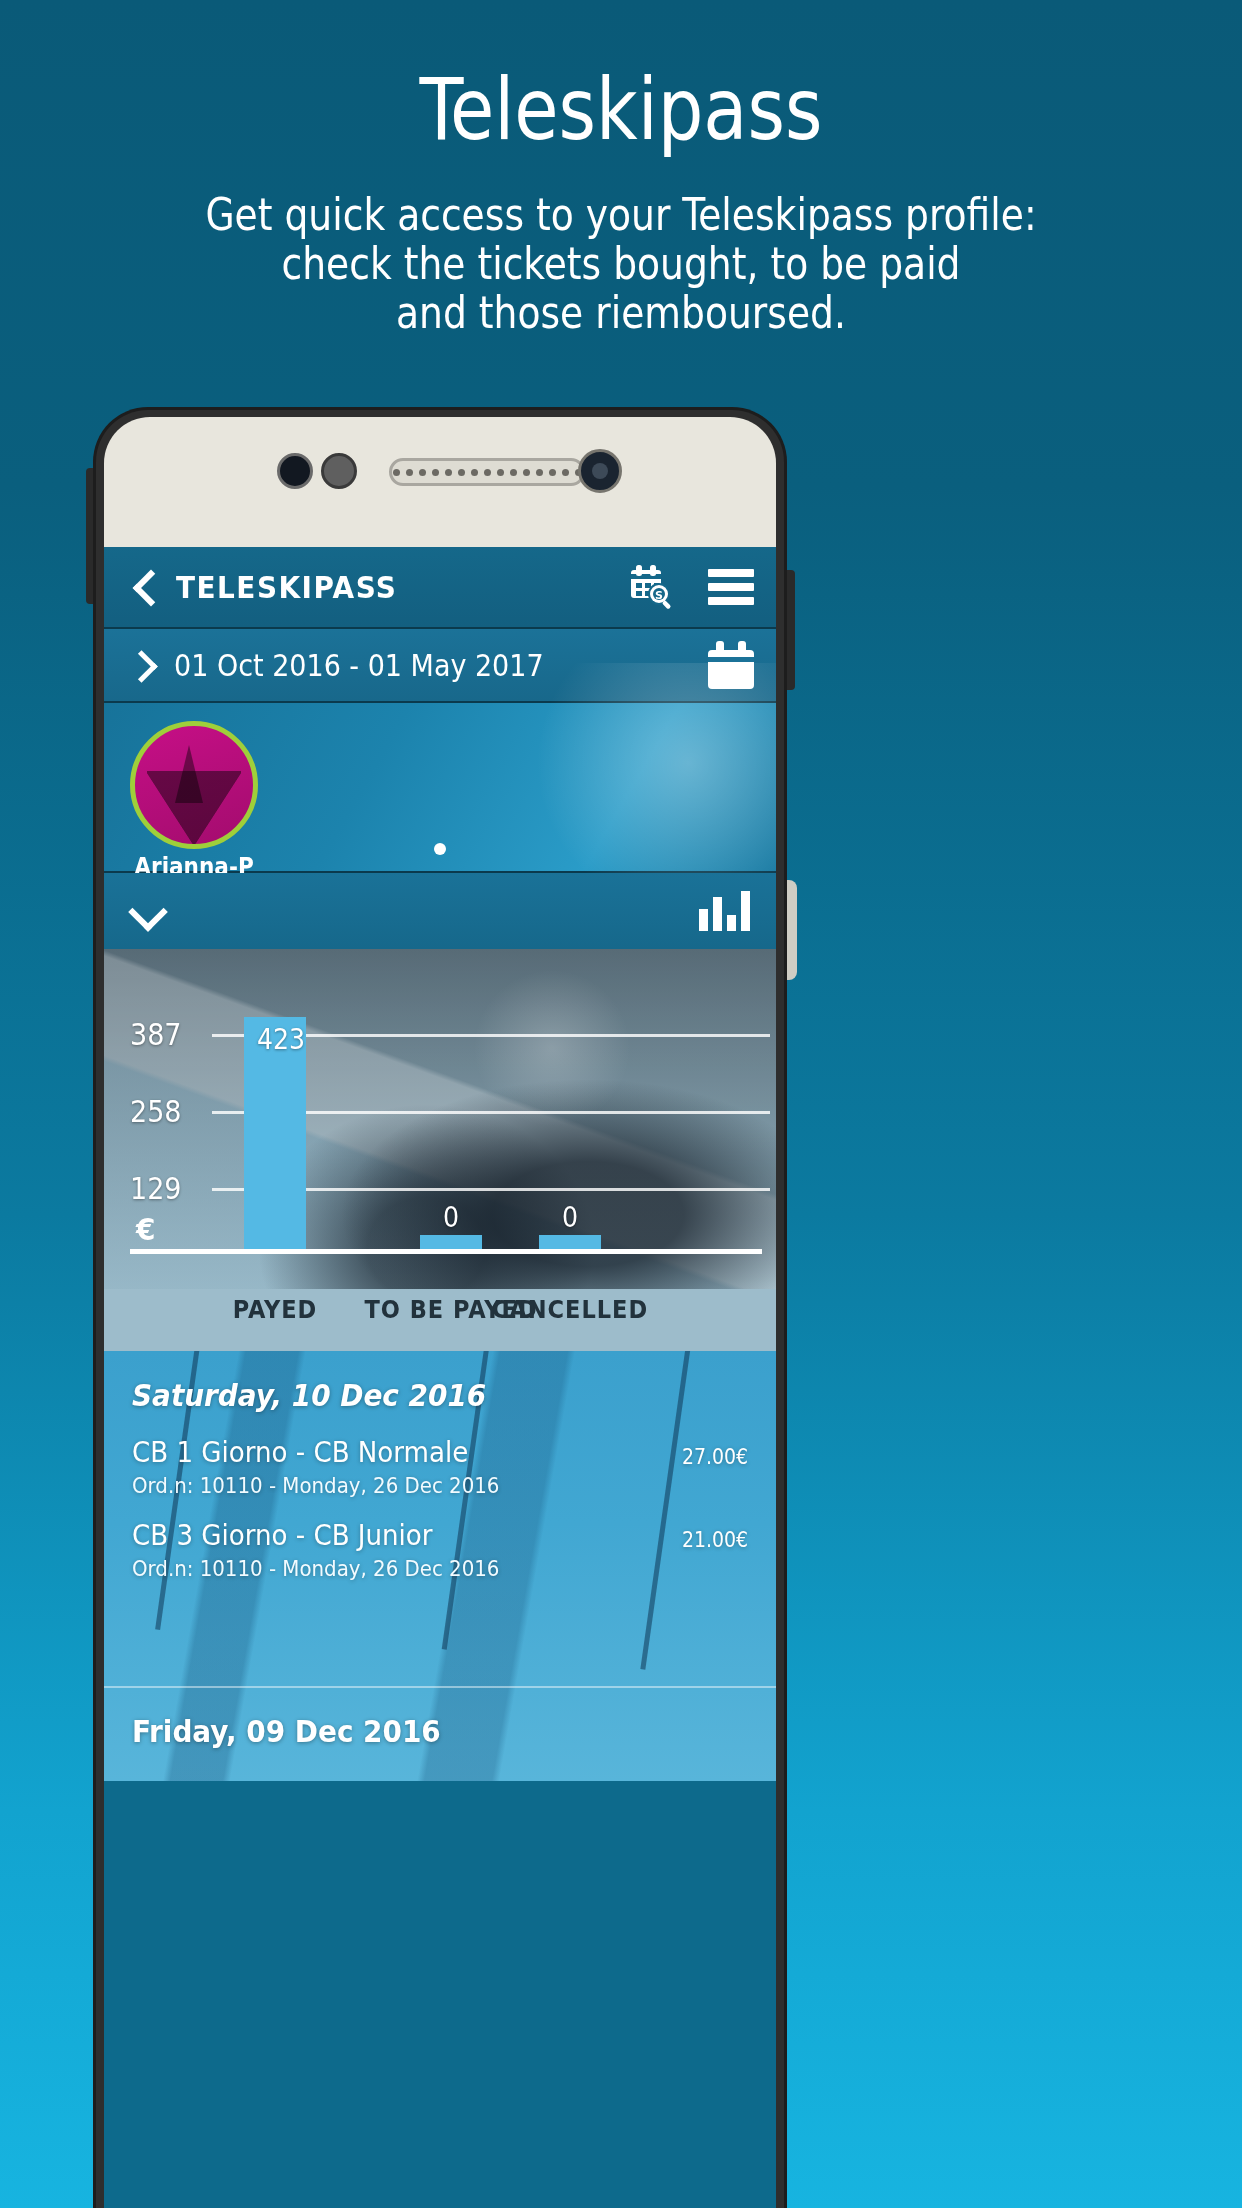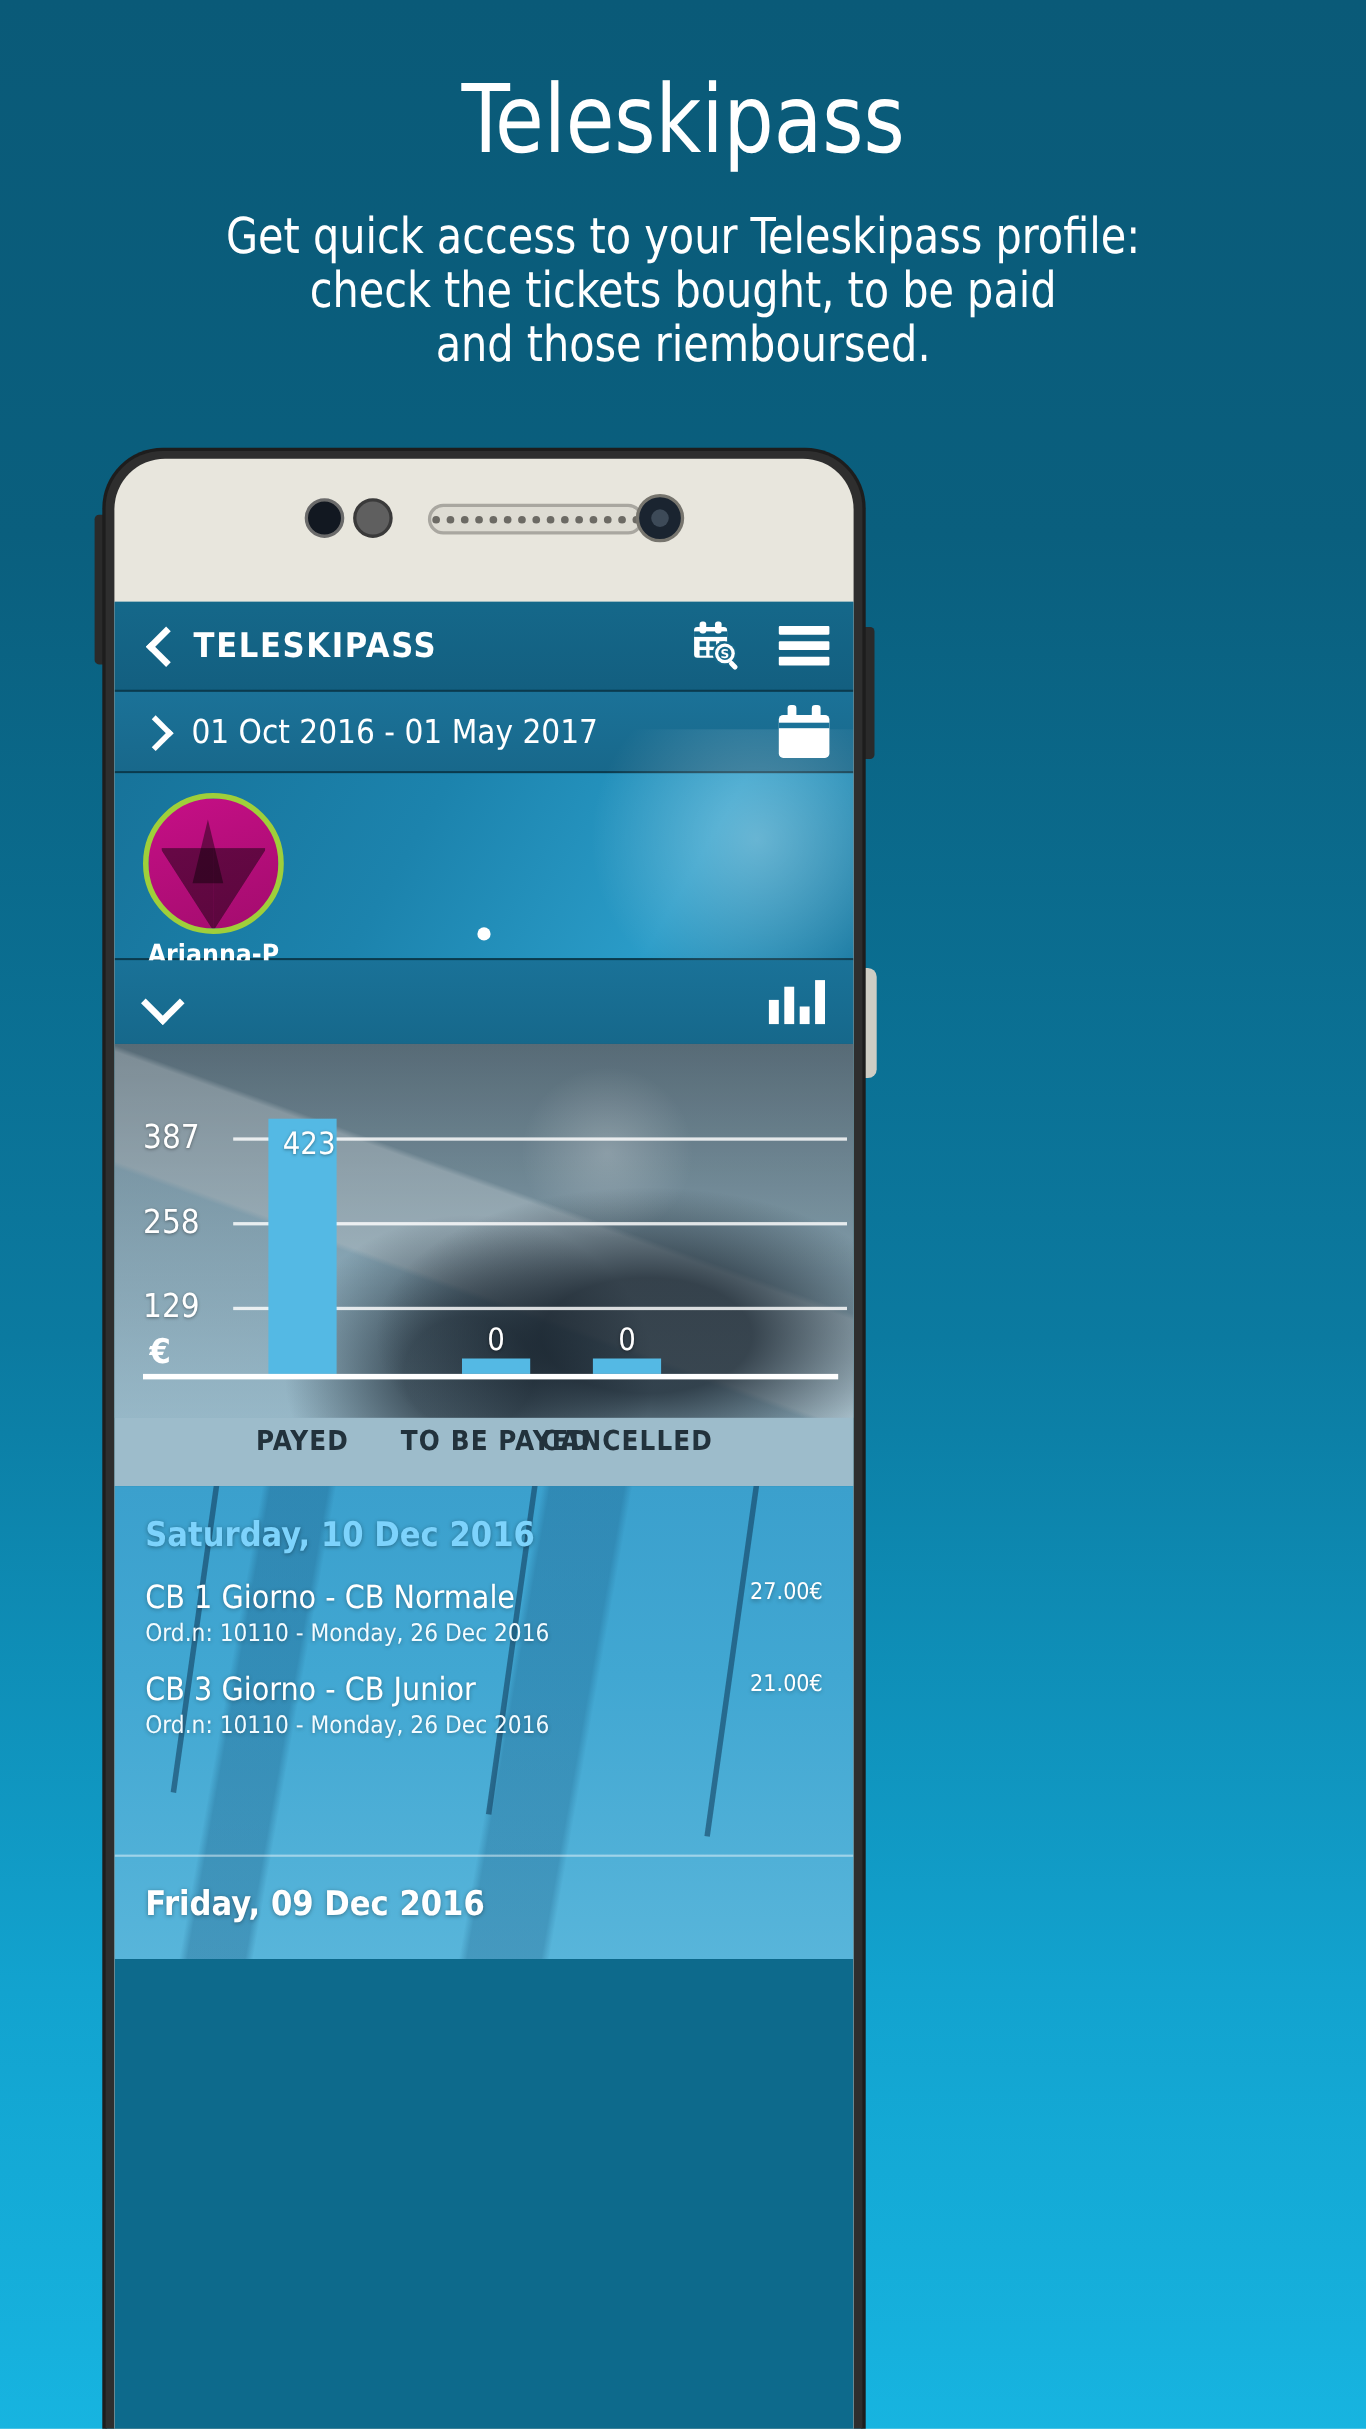--- a/index.html
+++ b/index.html
@@ -164,24 +164,24 @@
   
   .txlist { position:relative; height:430px; overflow:hidden; }
   .tx-photo {
     position:absolute; inset:0;
     background:
       linear-gradient(100deg, rgba(40,120,165,0.0) 0 18%, rgba(20,80,120,0.30) 19% 26%, rgba(40,120,165,0.0) 27% 52%, rgba(20,80,120,0.28) 53% 62%, rgba(40,120,165,0) 63% 100%),
       linear-gradient(180deg,#3ba0cd 0%, #41a7d2 40%, #58b5da 100%);
   }
   .tx-pole { position:absolute; width:5px; background:rgba(15,55,85,0.55); transform:rotate(8deg); }
   .tx-inner { position:absolute; inset:0; padding:26px 28px 0 28px; }
-  .tx-day { color:#7dd3fc; font-size:31px; font-weight:700; margin-bottom:22px;
-    font-family:"DejaVu Sans Condensed","Liberation Sans",sans-serif; text-shadow:0 1px 4px rgba(0,0,0,.35); }
+  .tx-day { color:#ffffff; font-size:31px; font-weight:700; margin-bottom:22px;
+    font-family:"DejaVu Sans Condensed","Liberation Sans",sans-serif; text-shadow:0 1px 4px rgba(0,0,0,.35);font-style:italic; }
   .tx-row { margin-bottom:20px; }
-  .tx-line { display:flex; justify-content:space-between; align-items:flex-start; }
+  .tx-line { display:flex; justify-content:space-between; align-items:flex-end; }
   .tx-name { color:#fff; font-size:29px; font-family:"DejaVu Sans Condensed","Liberation Sans",sans-serif; text-shadow:0 1px 4px rgba(0,0,0,.3); }
   .tx-amt { color:#ffffff; font-size:21px; font-family:"DejaVu Sans Condensed","Liberation Sans",sans-serif; text-shadow:0 1px 4px rgba(0,0,0,.3); }
   .tx-sub { color:#f2fbff; font-size:22px; margin-top:4px;
     font-family:"DejaVu Sans Condensed","Liberation Sans",sans-serif; text-shadow:0 1px 4px rgba(0,0,0,.3); }
   .tx-sep { position:absolute; left:0; right:0; height:2px; background:rgba(255,255,255,0.45); }
   .tx-day2 { position:absolute; left:28px; color:#fff; font-size:31px; font-weight:700;
     font-family:"DejaVu Sans Condensed","Liberation Sans",sans-serif; text-shadow:0 1px 4px rgba(0,0,0,.35); }
 </style>
 </head>
 <body>

